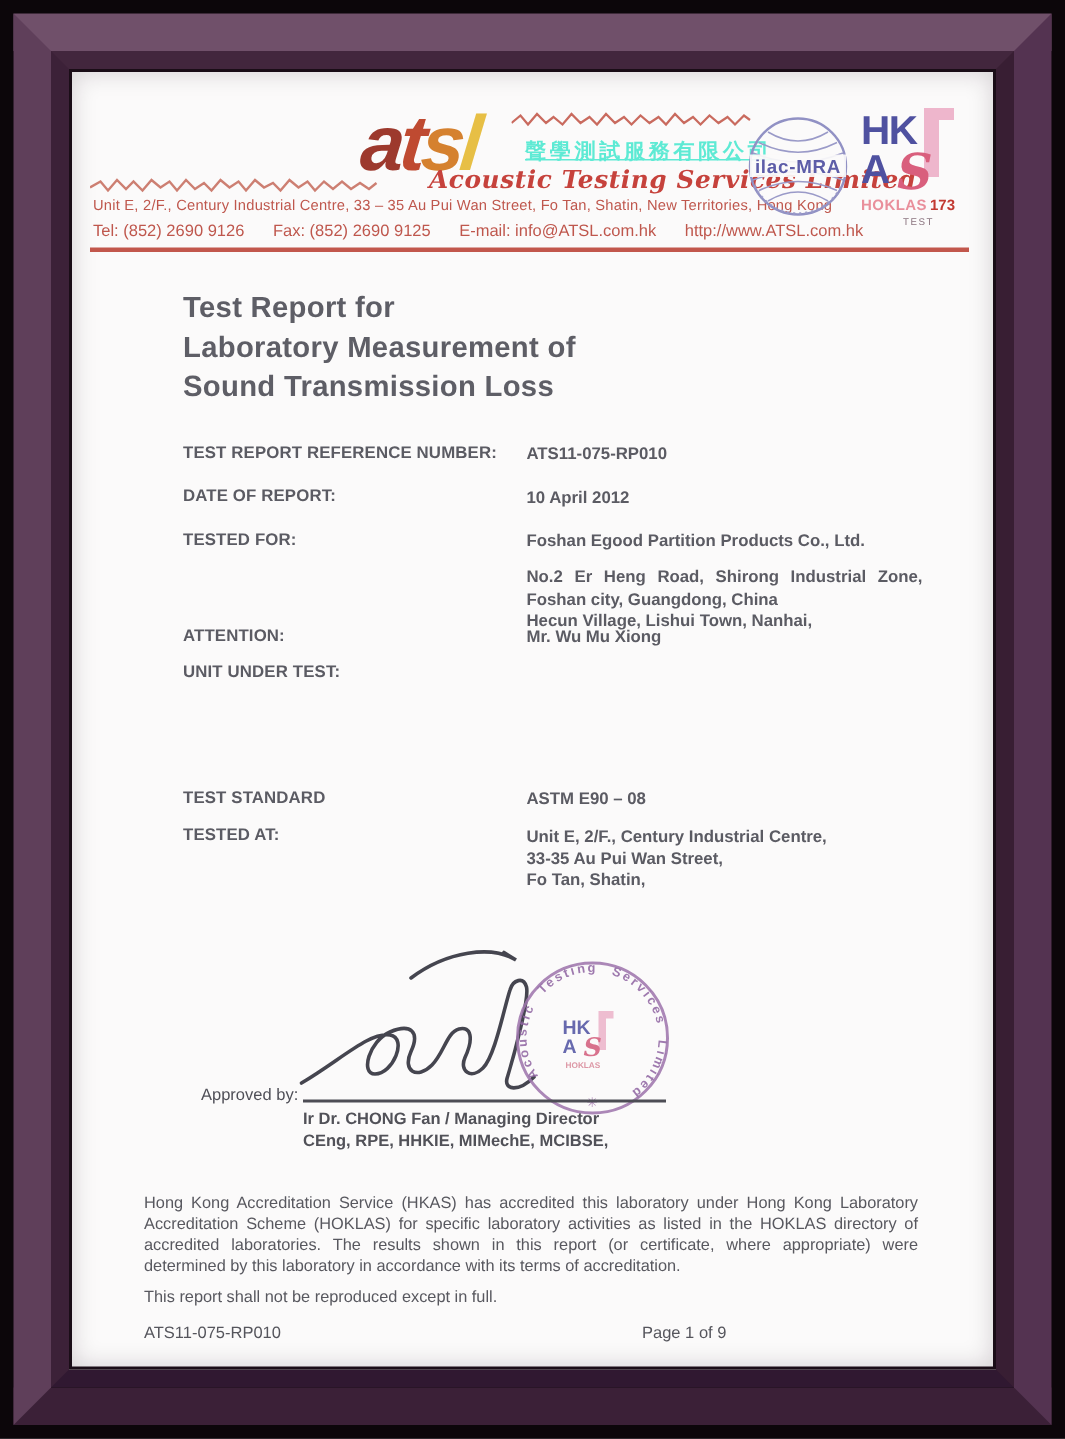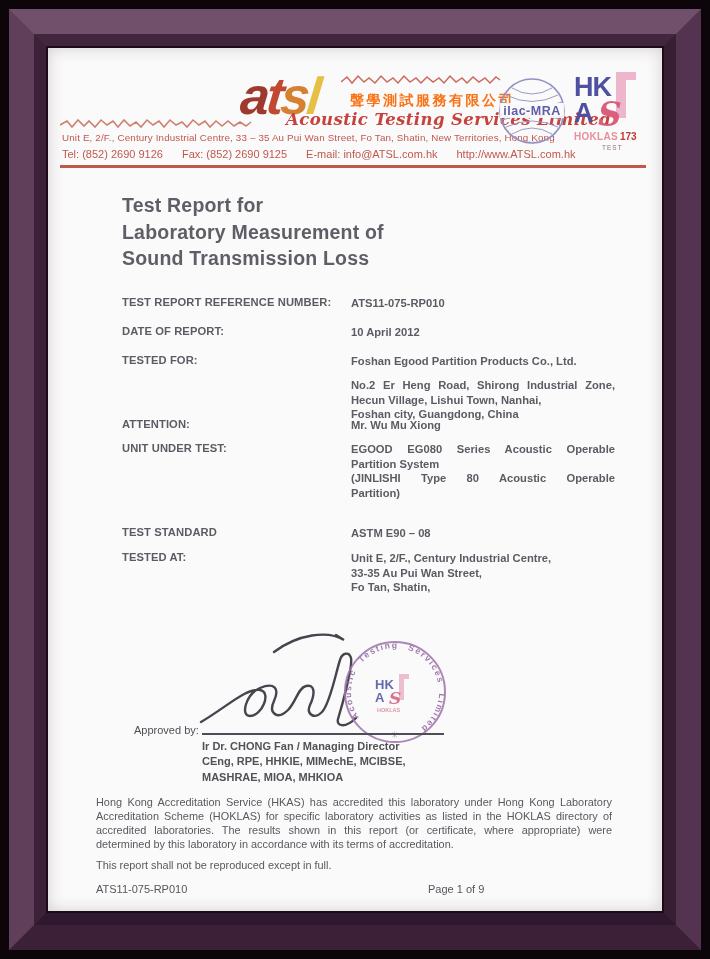--- a/index.html
+++ b/index.html
@@ -15,21 +15,21 @@
 
   .abs{position:absolute;}
   .red{color:#bf574d;}
   .nw{white-space:nowrap;}
   .jl{text-align:justify;text-align-last:justify;}
 
   
   .logo-word{left:193px;top:22px;font-style:italic;font-weight:900;font-size:52px;line-height:1;
              letter-spacing:-3px;transform:skewX(-6deg);}
   .logo-a{color:#9d392d;} .logo-t{color:#bf4a31;} .logo-s{color:#d5812f;} .logo-l{color:#e7bf45;}
-  .cn{left:302px;top:44px;font-size:14px;font-weight:700;letter-spacing:2.5px;color:#f97316;}
+  .cn{left:302px;top:44px;font-size:14px;font-weight:700;letter-spacing:2.5px;color:#5eead4;text-decoration:underline;}
   .script{left:238px;top:62px;font-family:"DejaVu Serif",serif;font-style:italic;font-weight:700;
           font-size:16.5px;color:#c6423c;letter-spacing:.4px;}
   .addr1{left:14px;top:84px;font-size:9.8px;letter-spacing:.15px;}
   .addr2{left:14px;top:100px;font-size:11px;display:flex;gap:19px;}
   .rule{left:12px;top:117px;width:586px;height:2.6px;background:#c2574c;}
 
   
   .title{left:74px;top:144px;font-size:19.5px;font-weight:700;line-height:26.5px;color:#5e5e66;letter-spacing:.2px;}
   .lbl{left:74px;font-size:11.2px;font-weight:700;letter-spacing:.1px;}
   .val{left:303px;width:264px;font-size:11.2px;font-weight:700;line-height:14.6px;}
@@ -113,34 +113,28 @@
     <div class="abs val nw" style="top:248px">ATS11-075-RP010</div>
 
     <div class="abs lbl" style="top:277px">DATE OF REPORT:</div>
     <div class="abs val nw" style="top:277px">10 April 2012</div>
 
     <div class="abs lbl" style="top:306px">TESTED FOR:</div>
     <div class="abs val nw" style="top:306px">Foshan Egood Partition Products Co., Ltd.</div>
 
     <div class="abs val" style="top:330px">
       <div class="jl">No.2 Er Heng Road, Shirong Industrial Zone,</div>
+      <div class="nw">Foshan city, Guangdong, China</div>
       <div class="nw">Hecun Village, Lishui Town, Nanhai,</div>
-      <div class="nw">Foshan city, Guangdong, China</div>
     </div>
 
     <div class="abs lbl" style="top:370px">ATTENTION:</div>
     <div class="abs val nw" style="top:370px">Mr. Wu Mu Xiong</div>
 
     <div class="abs lbl" style="top:394px">UNIT UNDER TEST:</div>
-    <div class="abs val" style="top:394px">
-      <div class="jl">EGOOD EG080 Series Acoustic Operable</div>
-      <div class="nw">Partition System</div>
-      <div class="jl">(JINLISHI Type 80 Acoustic Operable</div>
-      <div class="nw">Partition)</div>
-    </div>
 
     <div class="abs lbl" style="top:478px">TEST STANDARD</div>
     <div class="abs val nw" style="top:478px">ASTM E90 – 08</div>
 
     <div class="abs lbl" style="top:503px">TESTED AT:</div>
     <div class="abs val" style="top:503px">
       <div class="nw">Unit E, 2/F., Century Industrial Centre,</div>
       <div class="nw">33-35 Au Pui Wan Street,</div>
       <div class="nw">Fo Tan, Shatin,</div>
     </div>
@@ -168,21 +162,20 @@
       <text x="36" y="66" font-size="13" font-weight="900" fill="#5356a4" font-family="Liberation Sans, sans-serif">A</text>
       <text x="50" y="68" font-size="17" font-style="italic" font-weight="700" fill="#d4607e" font-family="DejaVu Serif, serif">S</text>
       <text x="38" y="76" font-size="5.5" font-weight="700" fill="#d98a9a" font-family="Liberation Sans, sans-serif">HOKLAS</text>
     </svg>
 
     <div class="abs appr">Approved by:</div>
     <div class="abs sigline"></div>
     <div class="abs name">
       <div class="nw">Ir Dr. CHONG Fan / Managing Director</div>
       <div class="nw">CEng, RPE, HHKIE, MIMechE, MCIBSE,</div>
-      <div class="nw">MASHRAE, MIOA, MHKIOA</div>
     </div>
 
     <div class="abs para">
       <div class="jl">Hong Kong Accreditation Service (HKAS) has accredited this laboratory under Hong Kong Laboratory</div>
       <div class="jl">Accreditation Scheme (HOKLAS) for specific laboratory activities as listed in the HOKLAS directory of</div>
       <div class="jl">accredited laboratories. The results shown in this report (or certificate, where appropriate) were</div>
       <div class="nw">determined by this laboratory in accordance with its terms of accreditation.</div>
     </div>
     <div class="abs note nw">This report shall not be reproduced except in full.</div>
     <div class="abs repno nw">ATS11-075-RP010</div>

